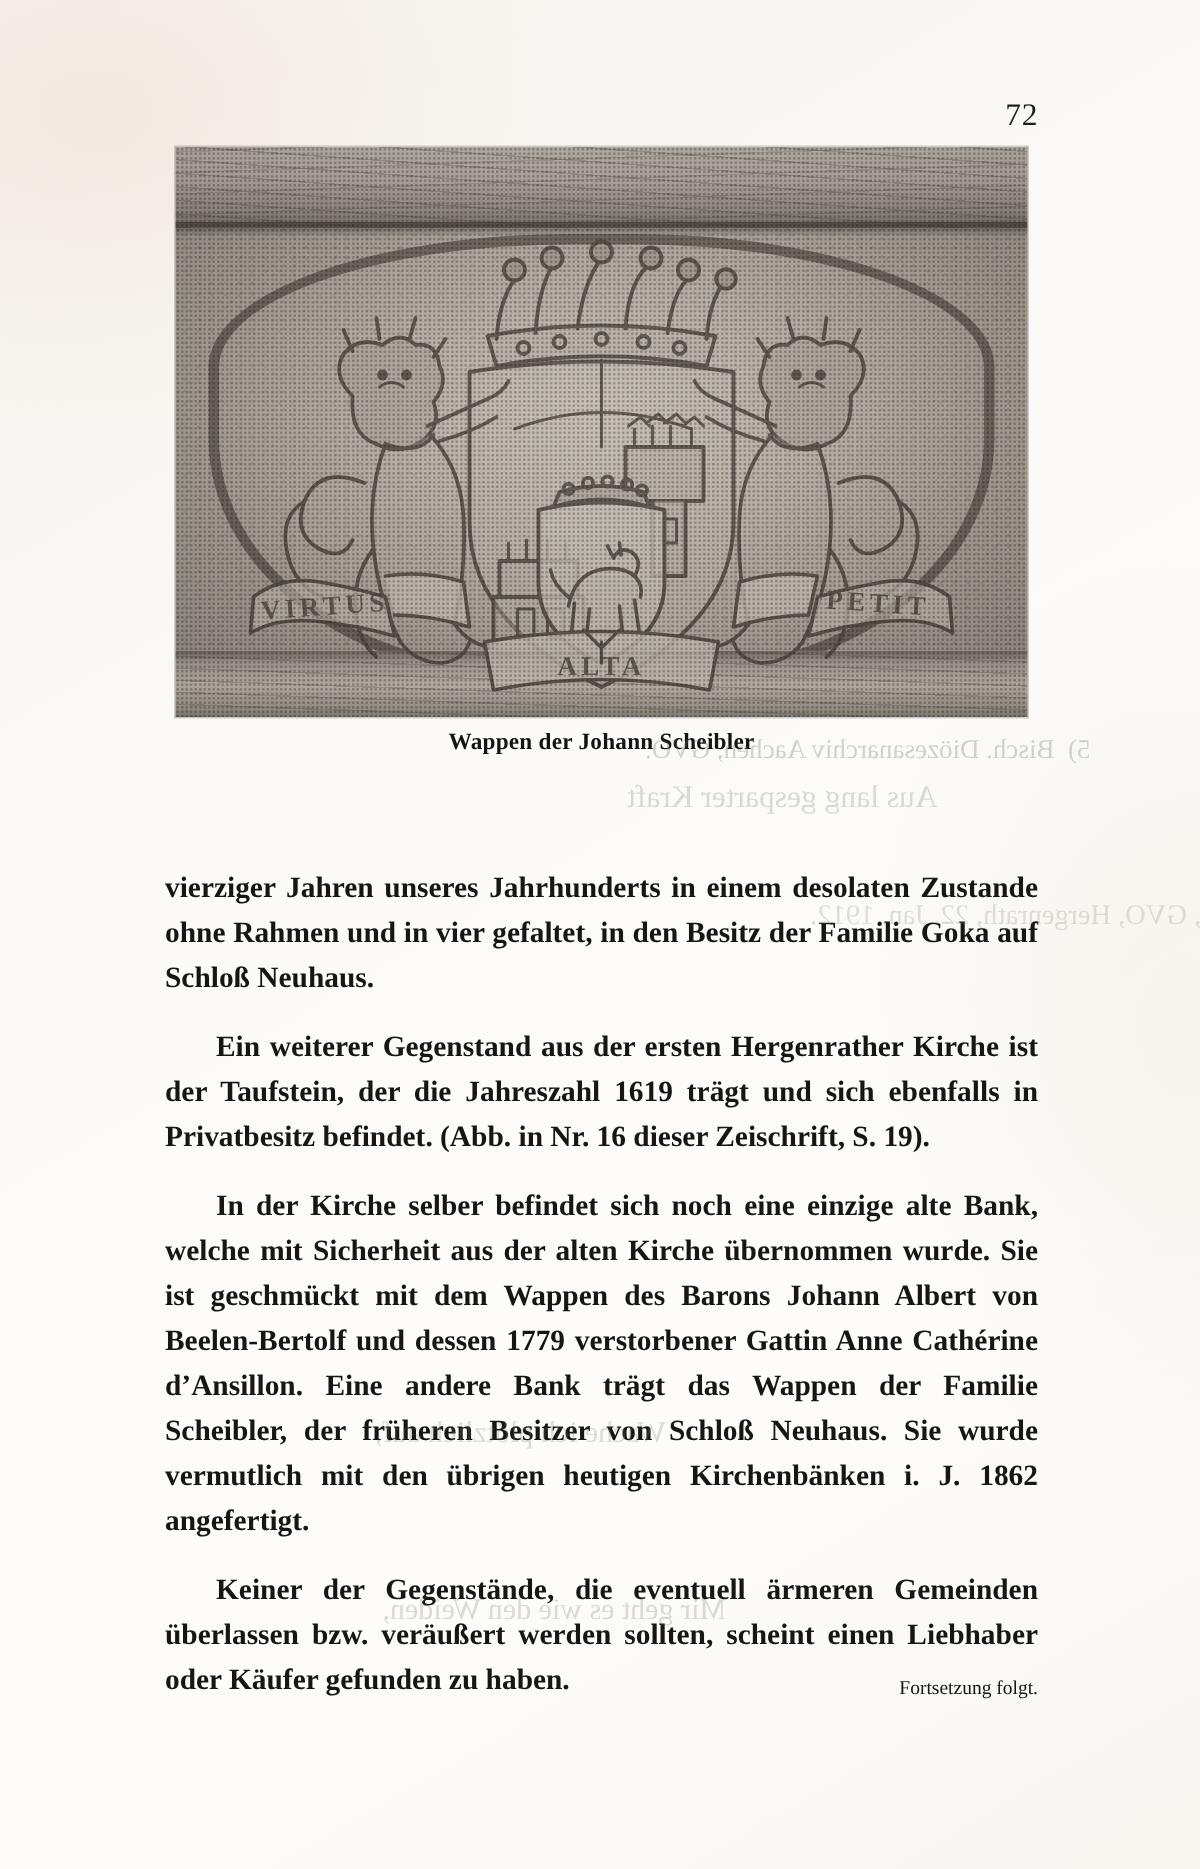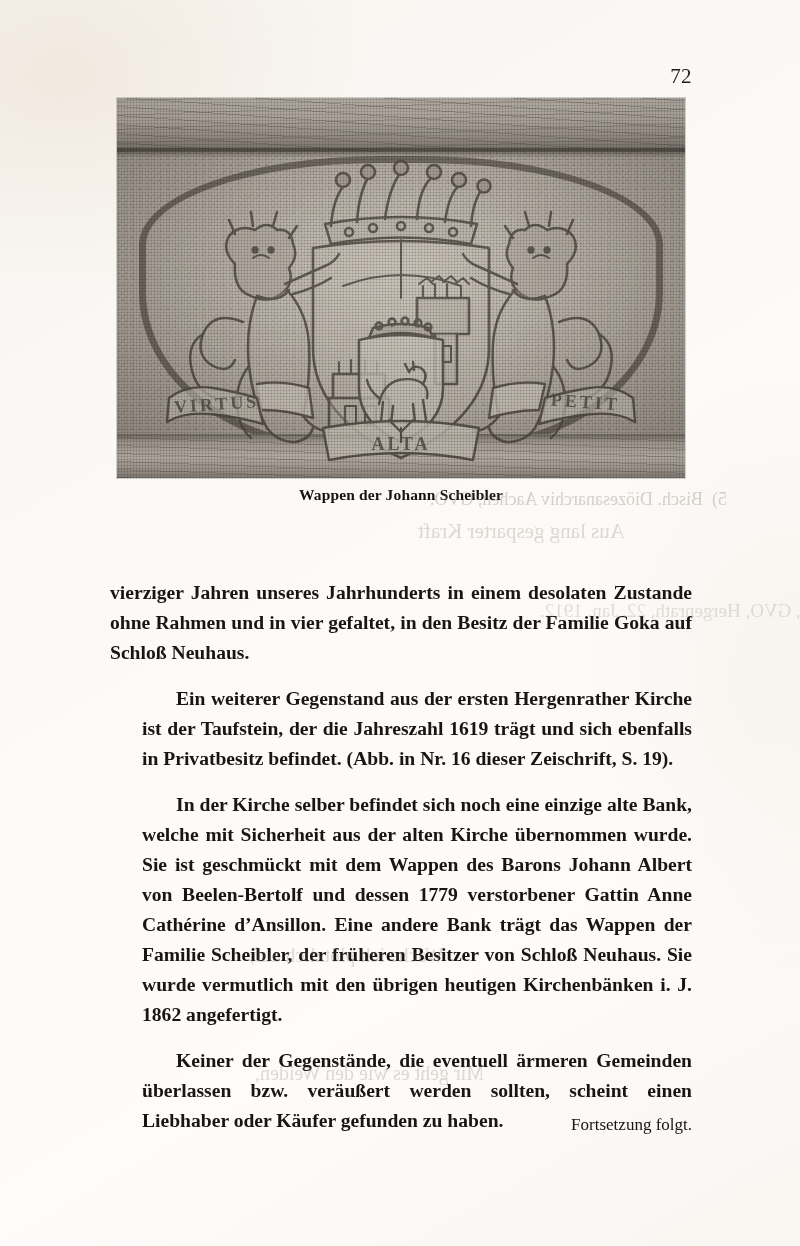--- a/index.html
+++ b/index.html
@@ -177,31 +177,30 @@
     font-size: 19.6px;
     line-height: 30px;
     color: #181614;
     text-align: justify;
     text-justify: inter-word;
     hyphens: none;
     font-weight: bold;
   }
   .para.indent {
     text-indent: 34px;
-    margin-left: 32px;
   }
   .para:last-of-type { margin-bottom: 0; }
 
   .closing {
     position: absolute;
     left: 110px;
     top: 1110px;
     width: 582px;
     text-align: right;
-    font-size: 17px;
+    font-size: 13px;
     line-height: 30px;
     color: #181614;
   }
 
   
   .bleed {
     position: absolute;
     color: rgba(120,108,96,0.30);
     font-family: "Liberation Serif", "DejaVu Serif", serif;
     transform: scaleX(-1);

